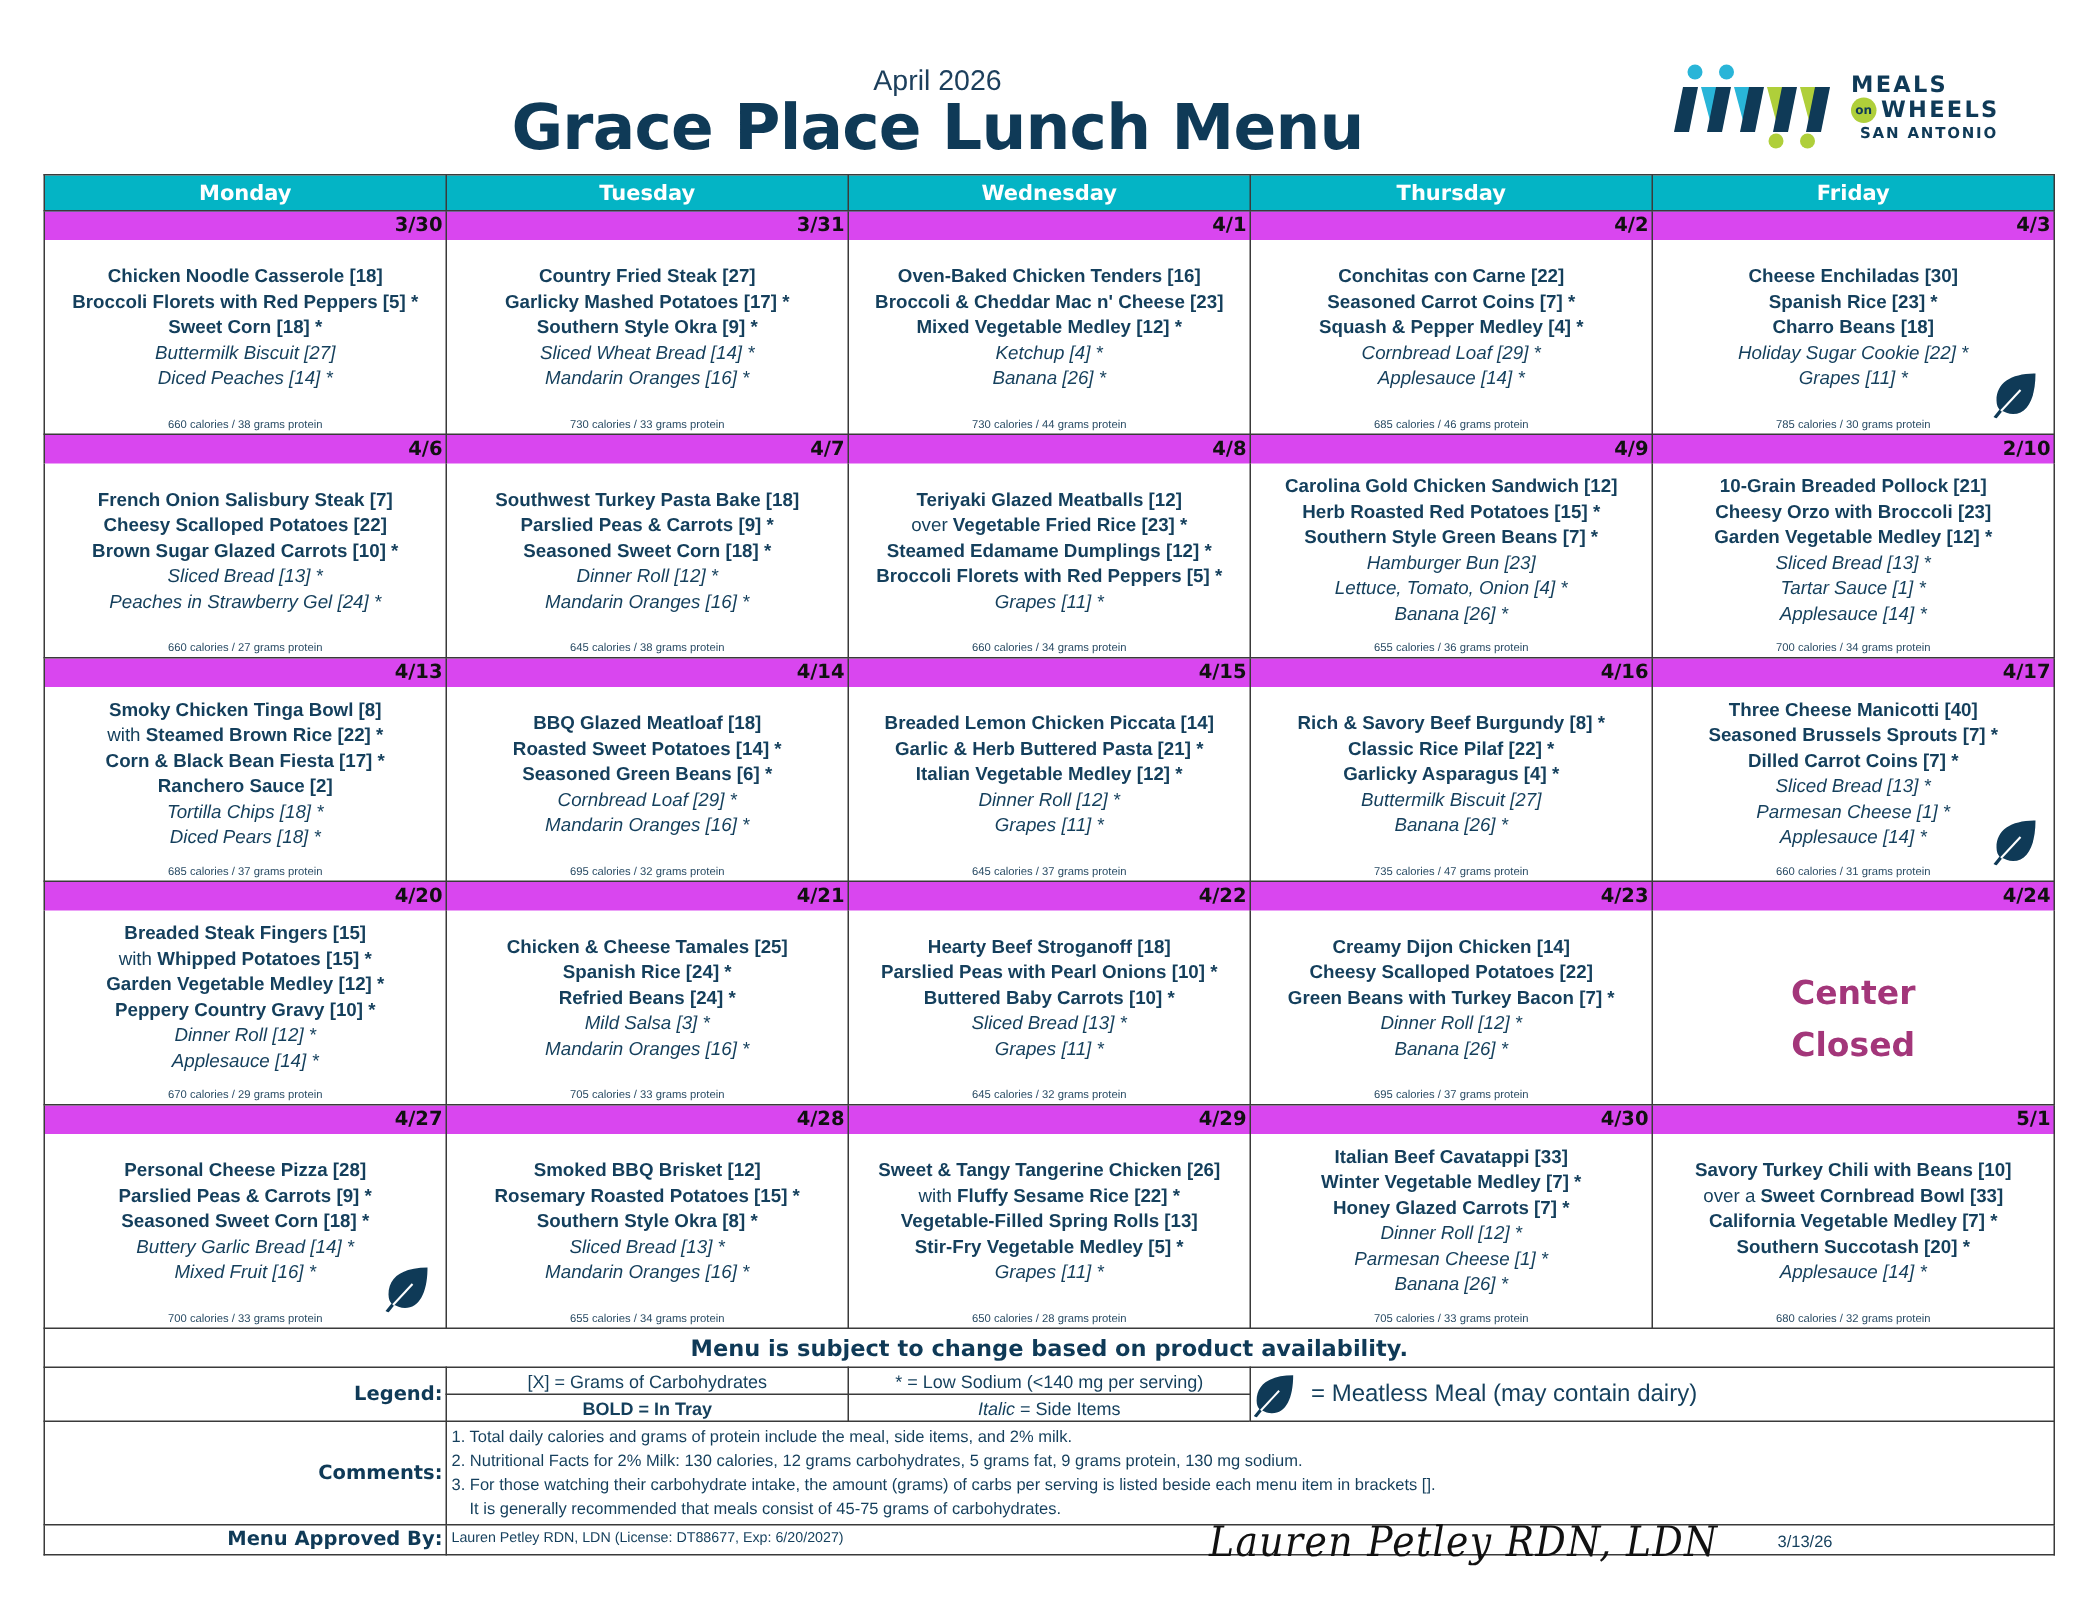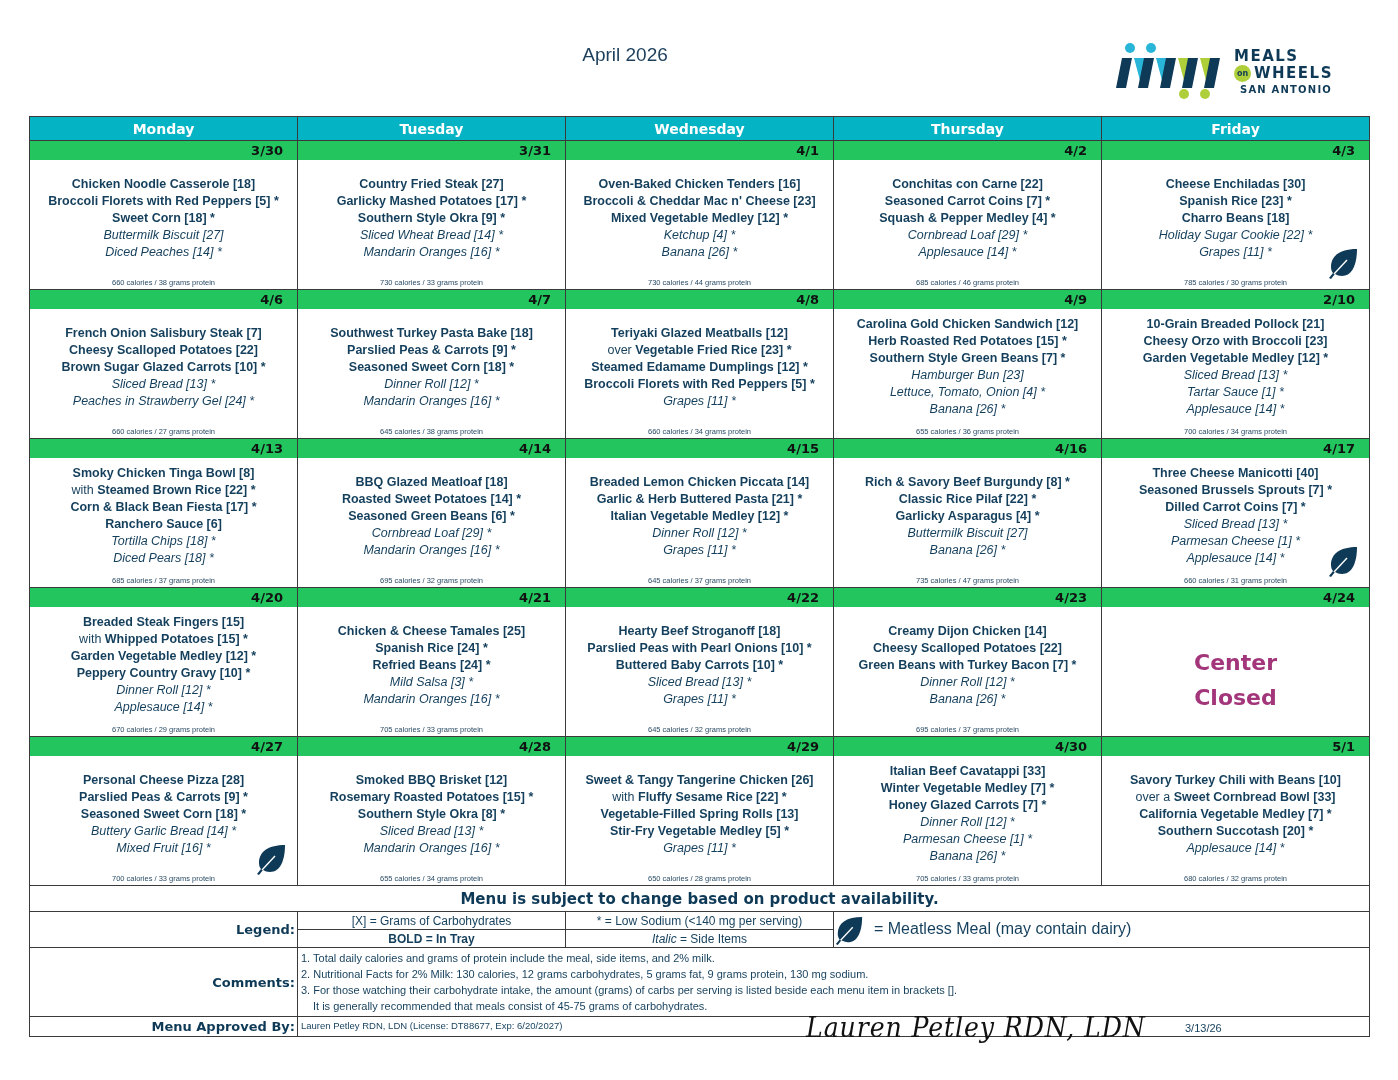--- a/index.html
+++ b/index.html
@@ -14,21 +14,21 @@
   .logo-mark { position: absolute; left: 0; top: 0; width: 112px; height: 58px; }
   .logo-text { position: absolute; left: 118px; top: 6px; font-weight: 900; color: #0f3a57; font-family: "DejaVu Sans", sans-serif; }
   .logo-text .l1 { font-size: 15px; letter-spacing: 1.5px; line-height: 17px; }
   .logo-text .l2 { font-size: 15px; letter-spacing: 1.5px; line-height: 17px; display: flex; align-items: center; gap: 3px; }
   .logo-text .on { display: inline-block; width: 17px; height: 17px; border-radius: 50%; background: #afcf3a; color: #0f3a57; font-size: 8px; letter-spacing: 0; text-align: center; line-height: 17px; }
   .logo-text .l3 { font-size: 10px; letter-spacing: 1.2px; line-height: 16px; margin-left: 6px; }
 
   .menu { position: absolute; left: 29px; top: 116px; width: 1341px; border: 1.5px solid #3a3a3a; border-collapse: collapse; table-layout: fixed; }
   .menu td, .menu th { border: 1.5px solid #3a3a3a; }
   .day-head th { background: #04b4c5; color: #ffffff; font-family: "DejaVu Sans", sans-serif; font-weight: bold; font-size: 14px; height: 24px; margin-top: 13px; }
-  .date-row td { background: #22c55e; height: 19px; text-align: right; padding-right: 14px; font-family: "DejaVu Sans", sans-serif; font-weight: bold; font-size: 13px; color: #111; border-top: 1.5px solid #3a3a3a; border-bottom: none; }
+  .date-row td { background: #d946ef; height: 19px; text-align: right; padding-right: 2px; font-family: "DejaVu Sans", sans-serif; font-weight: bold; font-size: 13px; color: #111; border-top: 1.5px solid #3a3a3a; border-bottom: none; }
   .cell { height: 130px; vertical-align: top; position: relative; border-top: none !important; }
   .cell-inner { position: absolute; left: 0; right: 0; top: 0; bottom: 12px; display: flex; flex-direction: column; justify-content: center; align-items: center; text-align: center; padding: 2px 4px; }
   .item { font-size: 12.5px; line-height: 17px; white-space: nowrap; color: #143f5c; }
   .item.main { font-weight: normal; font-family: "Liberation Sans", sans-serif; }
   .item.main b { font-weight: 600; }
   .item.main .conn { font-weight: normal; }
   .item.side { font-style: italic; }
   .cal { position: absolute; bottom: 2px; left: 0; right: 0; text-align: center; font-size: 7.5px; color: #2a4c65; }
   .leaf { position: absolute; right: 10px; bottom: 10px; width: 32px; height: 32px; }
   .closed { position: absolute; left: 0; right: 0; top: 38px; text-align: center; font-family: "DejaVu Sans", sans-serif; font-weight: bold; font-size: 22px; line-height: 35px; color: #a3367a; }
@@ -42,20 +42,21 @@
   .comments .indent { padding-left: 12px; }
   .approved { font-size: 9.5px; padding-left: 3px; position: relative; height: 20px; vertical-align: top; padding-top: 3px; }
   .signature { position: absolute; left: 508px; top: -6px; font-family: "DejaVu Serif", serif; font-style: italic; font-size: 28px; color: #111; letter-spacing: 1px; transform: scaleX(0.9); transform-origin: left; }
   .sig-date { position: absolute; left: 868px; top: 5px; font-size: 11px; color: #143f5c; margin-left: 19px; }
 </style>
 </head>
 <body>
 
 <div class="header">
   <div class="subtitle">April 2026</div>
+  <div class="title">Grace Place Lunch Menu</div>
   <div class="logo">
     <svg class="logo-mark" viewBox="0 0 112 58">
       <circle cx="14" cy="6" r="5" fill="#29b5d8"></circle>
       <circle cx="35" cy="6" r="5" fill="#29b5d8"></circle>
       <circle cx="68" cy="52" r="5" fill="#afcf3a"></circle>
       <circle cx="89" cy="52" r="5" fill="#afcf3a"></circle>
       <polygon points="6,16 16,16 10,46 0,46" fill="#0f3a57"></polygon>
       <polygon points="18,16 28,16 32,36 26,46" fill="#29b5d8"></polygon>
       <polygon points="28,16 38,16 32,46 22,46" fill="#0f3a57"></polygon>
       <polygon points="40,16 50,16 54,36 48,46" fill="#29b5d8"></polygon>
@@ -224,21 +225,21 @@
         <td>4/15</td>
         <td>4/16</td>
         <td>4/17</td>
       </tr>
       <tr>
         <td class="cell">
           <div class="cell-inner">
             <div class="item main"><b>Smoky Chicken Tinga Bowl [8]</b></div>
             <div class="item main"><span class="conn">with </span><b>Steamed Brown Rice [22] *</b></div>
             <div class="item main"><b>Corn &amp; Black Bean Fiesta [17] *</b></div>
-            <div class="item main"><b>Ranchero Sauce [6]</b></div>
+            <div class="item main"><b>Ranchero Sauce [2]</b></div>
             <div class="item side">Tortilla Chips [18] *</div>
             <div class="item side">Diced Pears [18] *</div>
           </div>
           <div class="cal">685 calories / 37 grams protein</div>
         </td>
         <td class="cell">
           <div class="cell-inner">
             <div class="item main"><b>BBQ Glazed Meatloaf [18]</b></div>
             <div class="item main"><b>Roasted Sweet Potatoes [14] *</b></div>
             <div class="item main"><b>Seasoned Green Beans [6] *</b></div>

